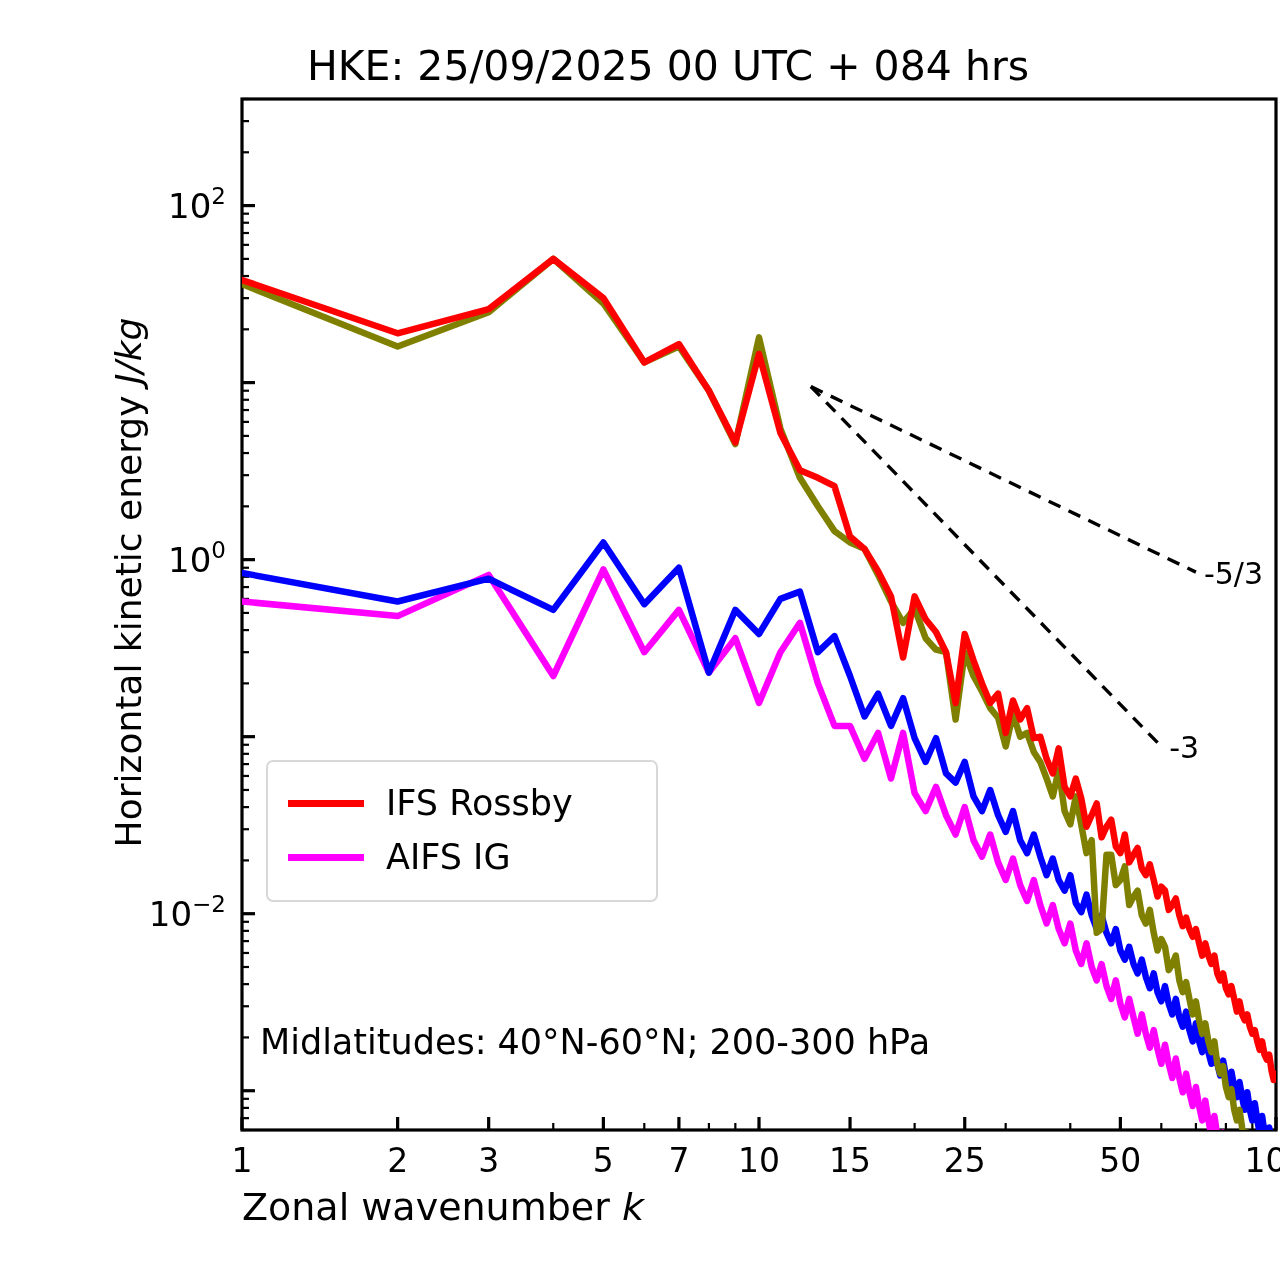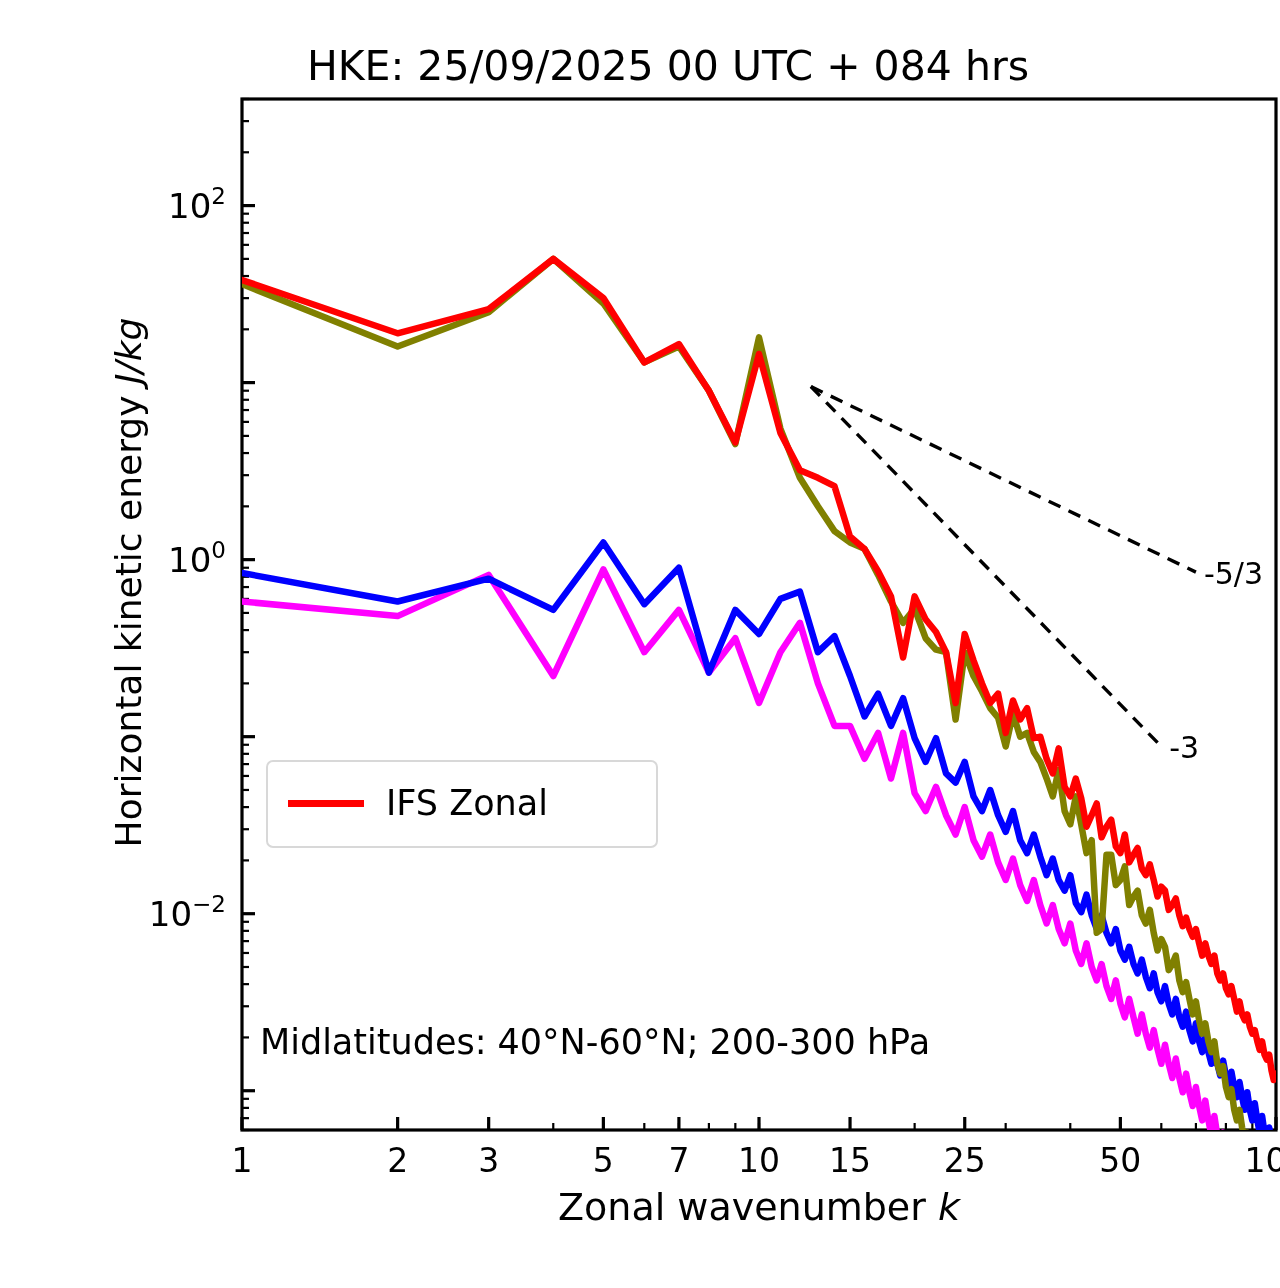--- a/index.html
+++ b/index.html
@@ -4,21 +4,21 @@
 <style>
   html,body{margin:0;padding:0;background:#ffffff;}
   body{width:1280px;height:1288px;overflow:hidden;
        font-family:"DejaVu Sans","Liberation Sans",sans-serif;color:#000;}
   #root{position:relative;width:1280px;height:1288px;margin-left:28px;}
   #chart-title{position:absolute;left:0;top:42px;width:1280px;text-align:center;
        font-size:41px;letter-spacing:0px;}
   #ylabel{position:absolute;left:-280px;top:562px;width:760px;text-align:center;
        font-size:36px;transform:rotate(-90deg);transform-origin:50% 50%;white-space:nowrap;}
   #ylabel .unit{font-style:italic;}
-  #xlabel{position:absolute;left:214px;top:1185px;width:1034px;text-align:center;font-size:38px;}
+  #xlabel{position:absolute;left:214px;top:1185px;width:1034px;text-align:left;font-size:38px;}
   #xlabel .sym{font-style:italic;}
   #plot-svg{position:absolute;left:0;top:0;}
   #legend{position:absolute;left:238px;top:760px;width:392px;
        border:2px solid #d8d8d8;border-radius:7px;background:#ffffff;
        padding:14px 16px 16px 20px;box-sizing:border-box;}
   .legend-row{display:flex;align-items:center;height:54px;}
   .legend-swatch{width:76px;height:0;border-top:7px solid #000;margin-right:22px;}
   .legend-text{font-size:35px;line-height:1;}
   #note{position:absolute;left:232px;top:1022px;font-size:35px;white-space:nowrap;}
 </style>
@@ -150,19 +150,23 @@
         <line x1="782.89157182578" y1="386.55443955235864" x2="1167.915686687371" y2="572.1346353825083" stroke="#000" stroke-width="3.4" stroke-dasharray="13 9"></line>
         <text x="1175.915686687371" y="584.1346353825083" fill="#000" font-size="30" font-family="&quot;DejaVu Sans&quot;,&quot;Liberation Sans&quot;,sans-serif">-5/3</text>
         <line x1="782.89157182578" y1="386.55443955235864" x2="1133.3041964483436" y2="746.4967901816507" stroke="#000" stroke-width="3.4" stroke-dasharray="13 9"></line>
         <text x="1141.3041964483436" y="758.4967901816507" fill="#000" font-size="30" font-family="&quot;DejaVu Sans&quot;,&quot;Liberation Sans&quot;,sans-serif">-3</text>
       </g>
   </svg>
 
   <div id="legend">
     <div class="legend-row">
       <span class="legend-swatch" style="border-top-color: rgb(255, 0, 0);"></span>
-      <span class="legend-text">IFS Zonal</span>
+      <span class="legend-text">IFS Rossby</span>
+    </div>
+    <div class="legend-row">
+      <span class="legend-swatch" style="border-top-color: rgb(255, 0, 255);"></span>
+      <span class="legend-text">AIFS IG</span>
     </div>
   </div>
 
   <div id="note">Midlatitudes: 40°N-60°N; 200-300 hPa</div>
 
 </div>
 
 </body></html>

